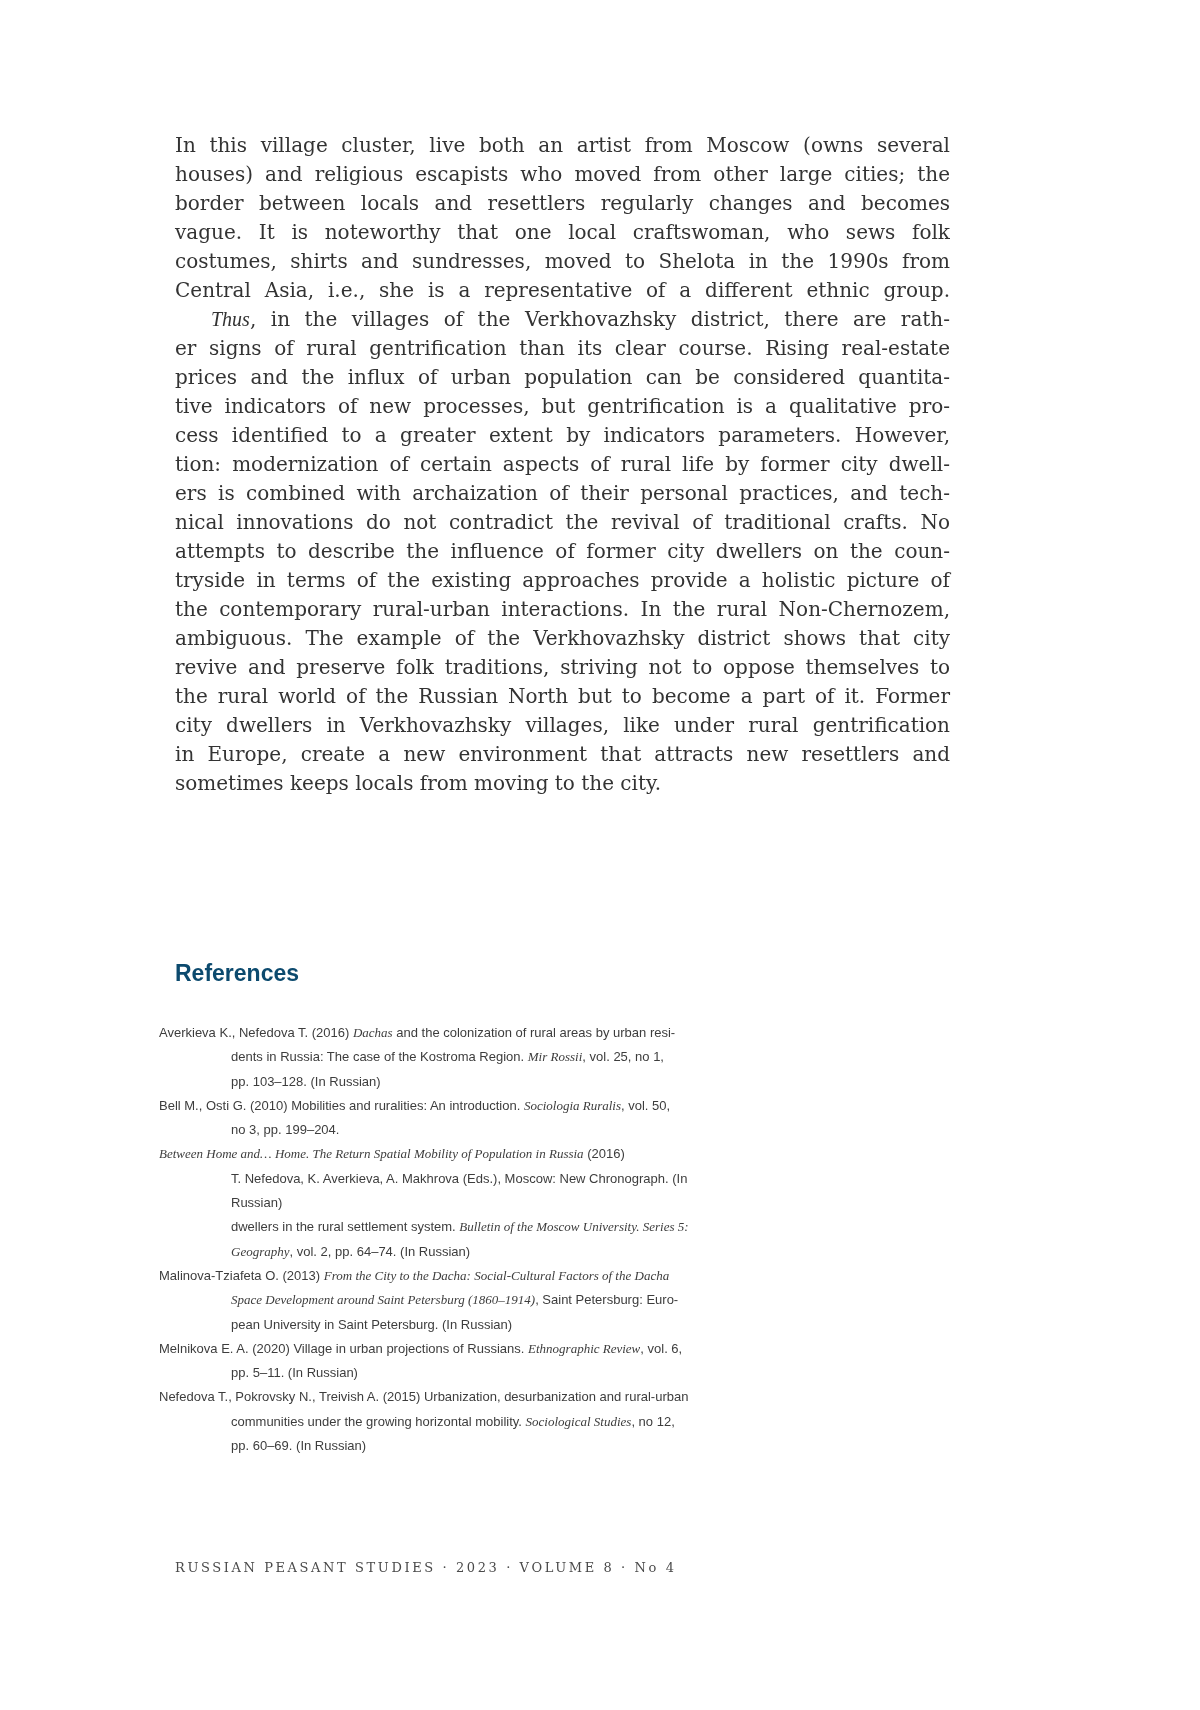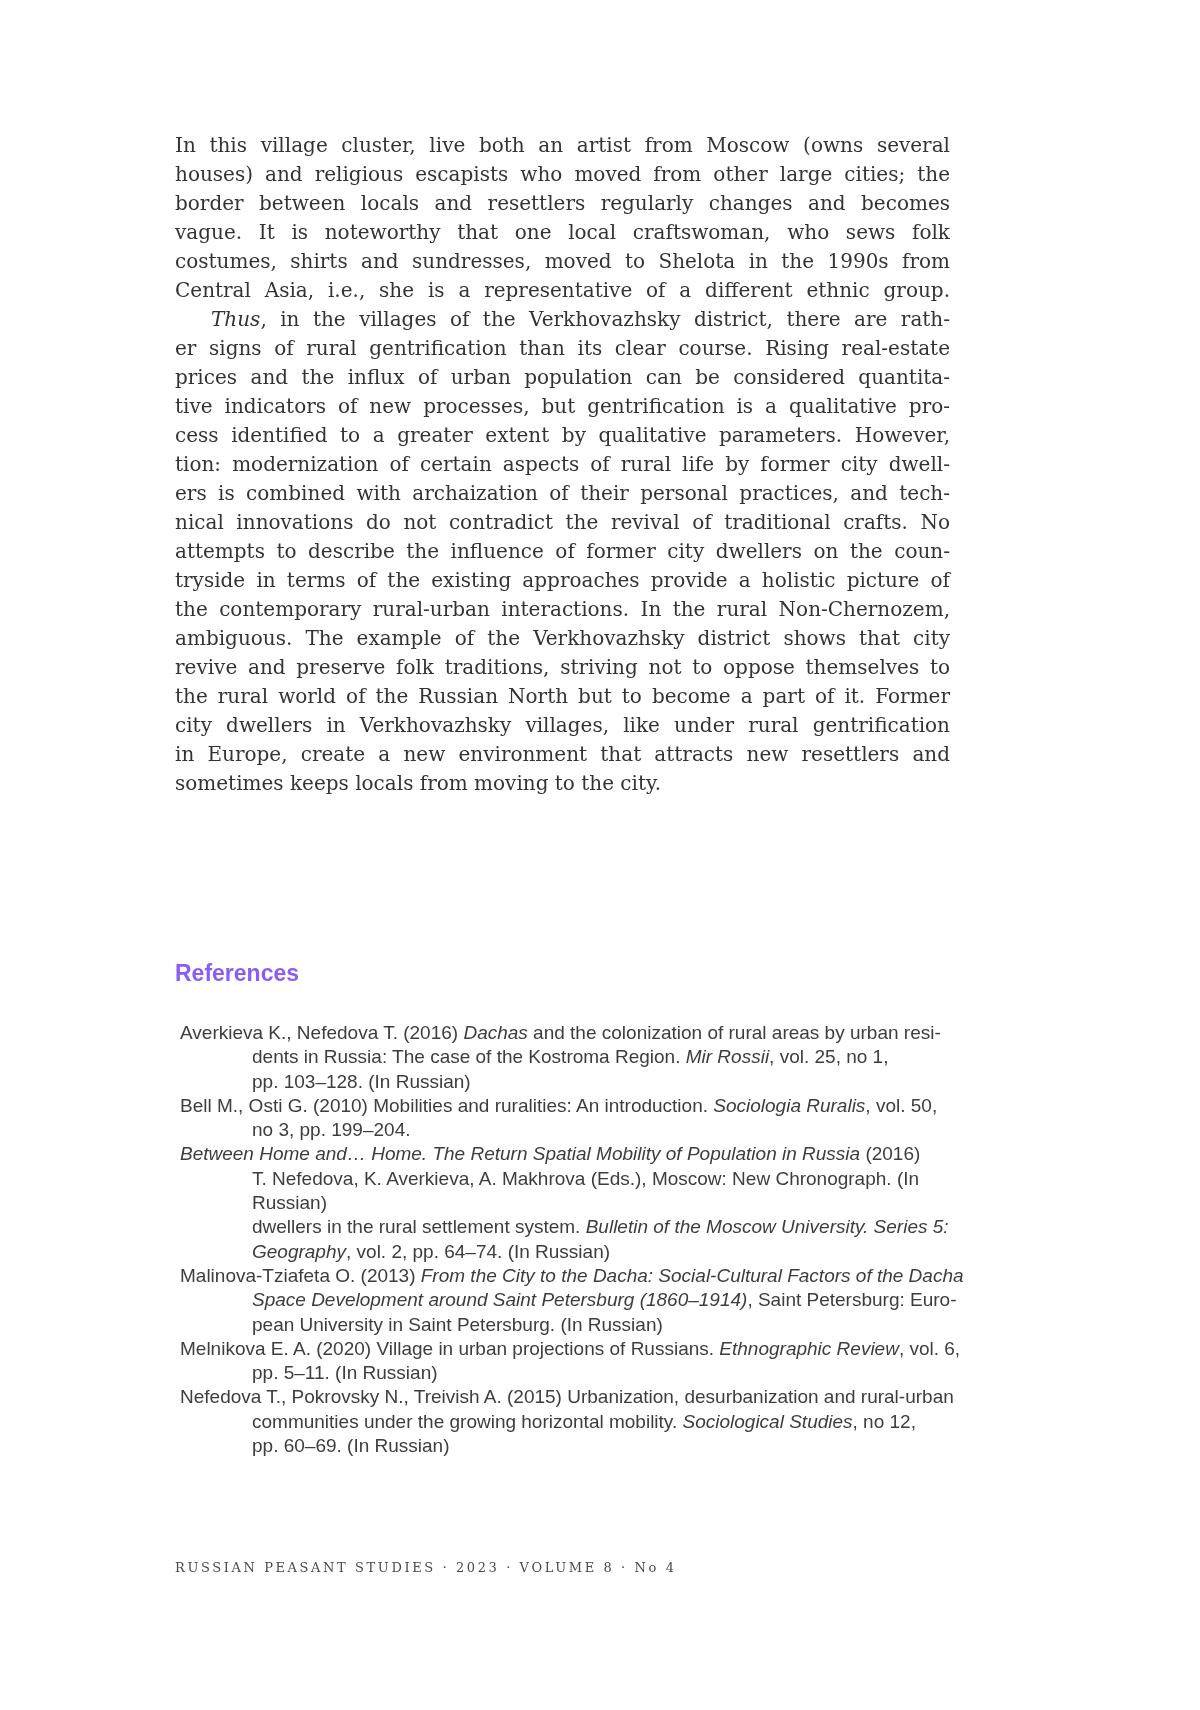--- a/index.html
+++ b/index.html
@@ -18,46 +18,46 @@
     font-size:20px; line-height:29px;
   }
   .body-col .line {
     height:29px;
     text-align:justify;
     text-align-last:justify;
     white-space:normal;
   }
   .body-col .line.last { text-align-last:left; }
   .body-col .line.indent { text-indent:36px; }
-  .it { font-style:italic; }
+  .it { font-style:italic;font-family:Liberation Serif, serif; }
 
   
   .sidebar { position:absolute; left:990px; top:122px; width:210px; color:#333333; }
   .page-num-row { display:flex; align-items:center; }
   .page-num {
     font-style:italic; font-size:27px; color:#2f2f2f;
     letter-spacing:1px;
   }
   .head-rule { flex:1; height:2px; background:#777777; margin-left:14px; margin-top:4px; }
   .author {
     margin-top:56px;
     font-style:italic; font-size:18px; color:#333333;
   }
   .running-title { margin-top:12px; font-size:17px; line-height:28.5px; color:#6d28d9; }
 
   
   .ref-heading {
     position:absolute; left:175px; top:960px;
     font-family:"Liberation Sans", sans-serif;
-    font-weight:bold; font-size:23px; color:#8b5cf6;text-align:center;
+    font-weight:bold; font-size:23px; color:#0c4a6e;text-align:center;
   }
   .refs {
-    position:absolute; left:180px; top:1021px; width:790px;
+    position:absolute; left:159px; top:1021px; width:790px;
     font-family:"Liberation Sans", sans-serif;
-    font-size:19px; line-height:24.3px; color:#3d3d3d;
+    font-size:13px; line-height:24.3px; color:#3d3d3d;
   }
   .ref-line { white-space:nowrap; }
   .ref-line.cont { padding-left:72px; }
 
   
   .footer {
     position:absolute; left:175px; top:1560px;
     font-size:13px; letter-spacing:2.6px; color:#4a4a4a;
     font-family:"DejaVu Serif", serif;
   }
@@ -74,21 +74,21 @@
         <div class="line"><span>border between locals and resettlers regularly changes and becomes</span></div>
         <div class="line"><span>vague. It is noteworthy that one local craftswoman, who sews folk</span></div>
         <div class="line"><span>costumes, shirts and sundresses, moved to Shelota in the 1990s from</span></div>
         <div class="line"><span>Central Asia, i.e., she is a representative of a different ethnic group.</span></div>
       </div>
       <div>
         <div class="line indent"><span class="it">Thus</span><span>, in the villages of the Verkhovazhsky district, there are rath-</span></div>
         <div class="line"><span>er signs of rural gentrification than its clear course. Rising real-estate</span></div>
         <div class="line"><span>prices and the influx of urban population can be considered quantita-</span></div>
         <div class="line"><span>tive indicators of new processes, but gentrification is a qualitative pro-</span></div>
-        <div class="line"><span>cess identified to a greater extent by qualitative parameters. However,</span></div>
+        <div class="line"><span>cess identified to a greater extent by indicators parameters. However,</span></div>
         <div class="line"><span>tion: modernization of certain aspects of rural life by former city dwell-</span></div>
         <div class="line"><span>ers is combined with archaization of their personal practices, and tech-</span></div>
         <div class="line"><span>nical innovations do not contradict the revival of traditional crafts. No</span></div>
         <div class="line"><span>attempts to describe the influence of former city dwellers on the coun-</span></div>
         <div class="line"><span>tryside in terms of the existing approaches provide a holistic picture of</span></div>
         <div class="line"><span>the contemporary rural-urban interactions. In the rural Non-Chernozem,</span></div>
         <div class="line"><span>ambiguous. The example of the Verkhovazhsky district shows that city</span></div>
         <div class="line"><span>revive and preserve folk traditions, striving not to oppose themselves to</span></div>
         <div class="line"><span>the rural world of the Russian North but to become a part of it. Former</span></div>
         <div class="line"><span>city dwellers in Verkhovazhsky villages, like under rural gentrification</span></div>

